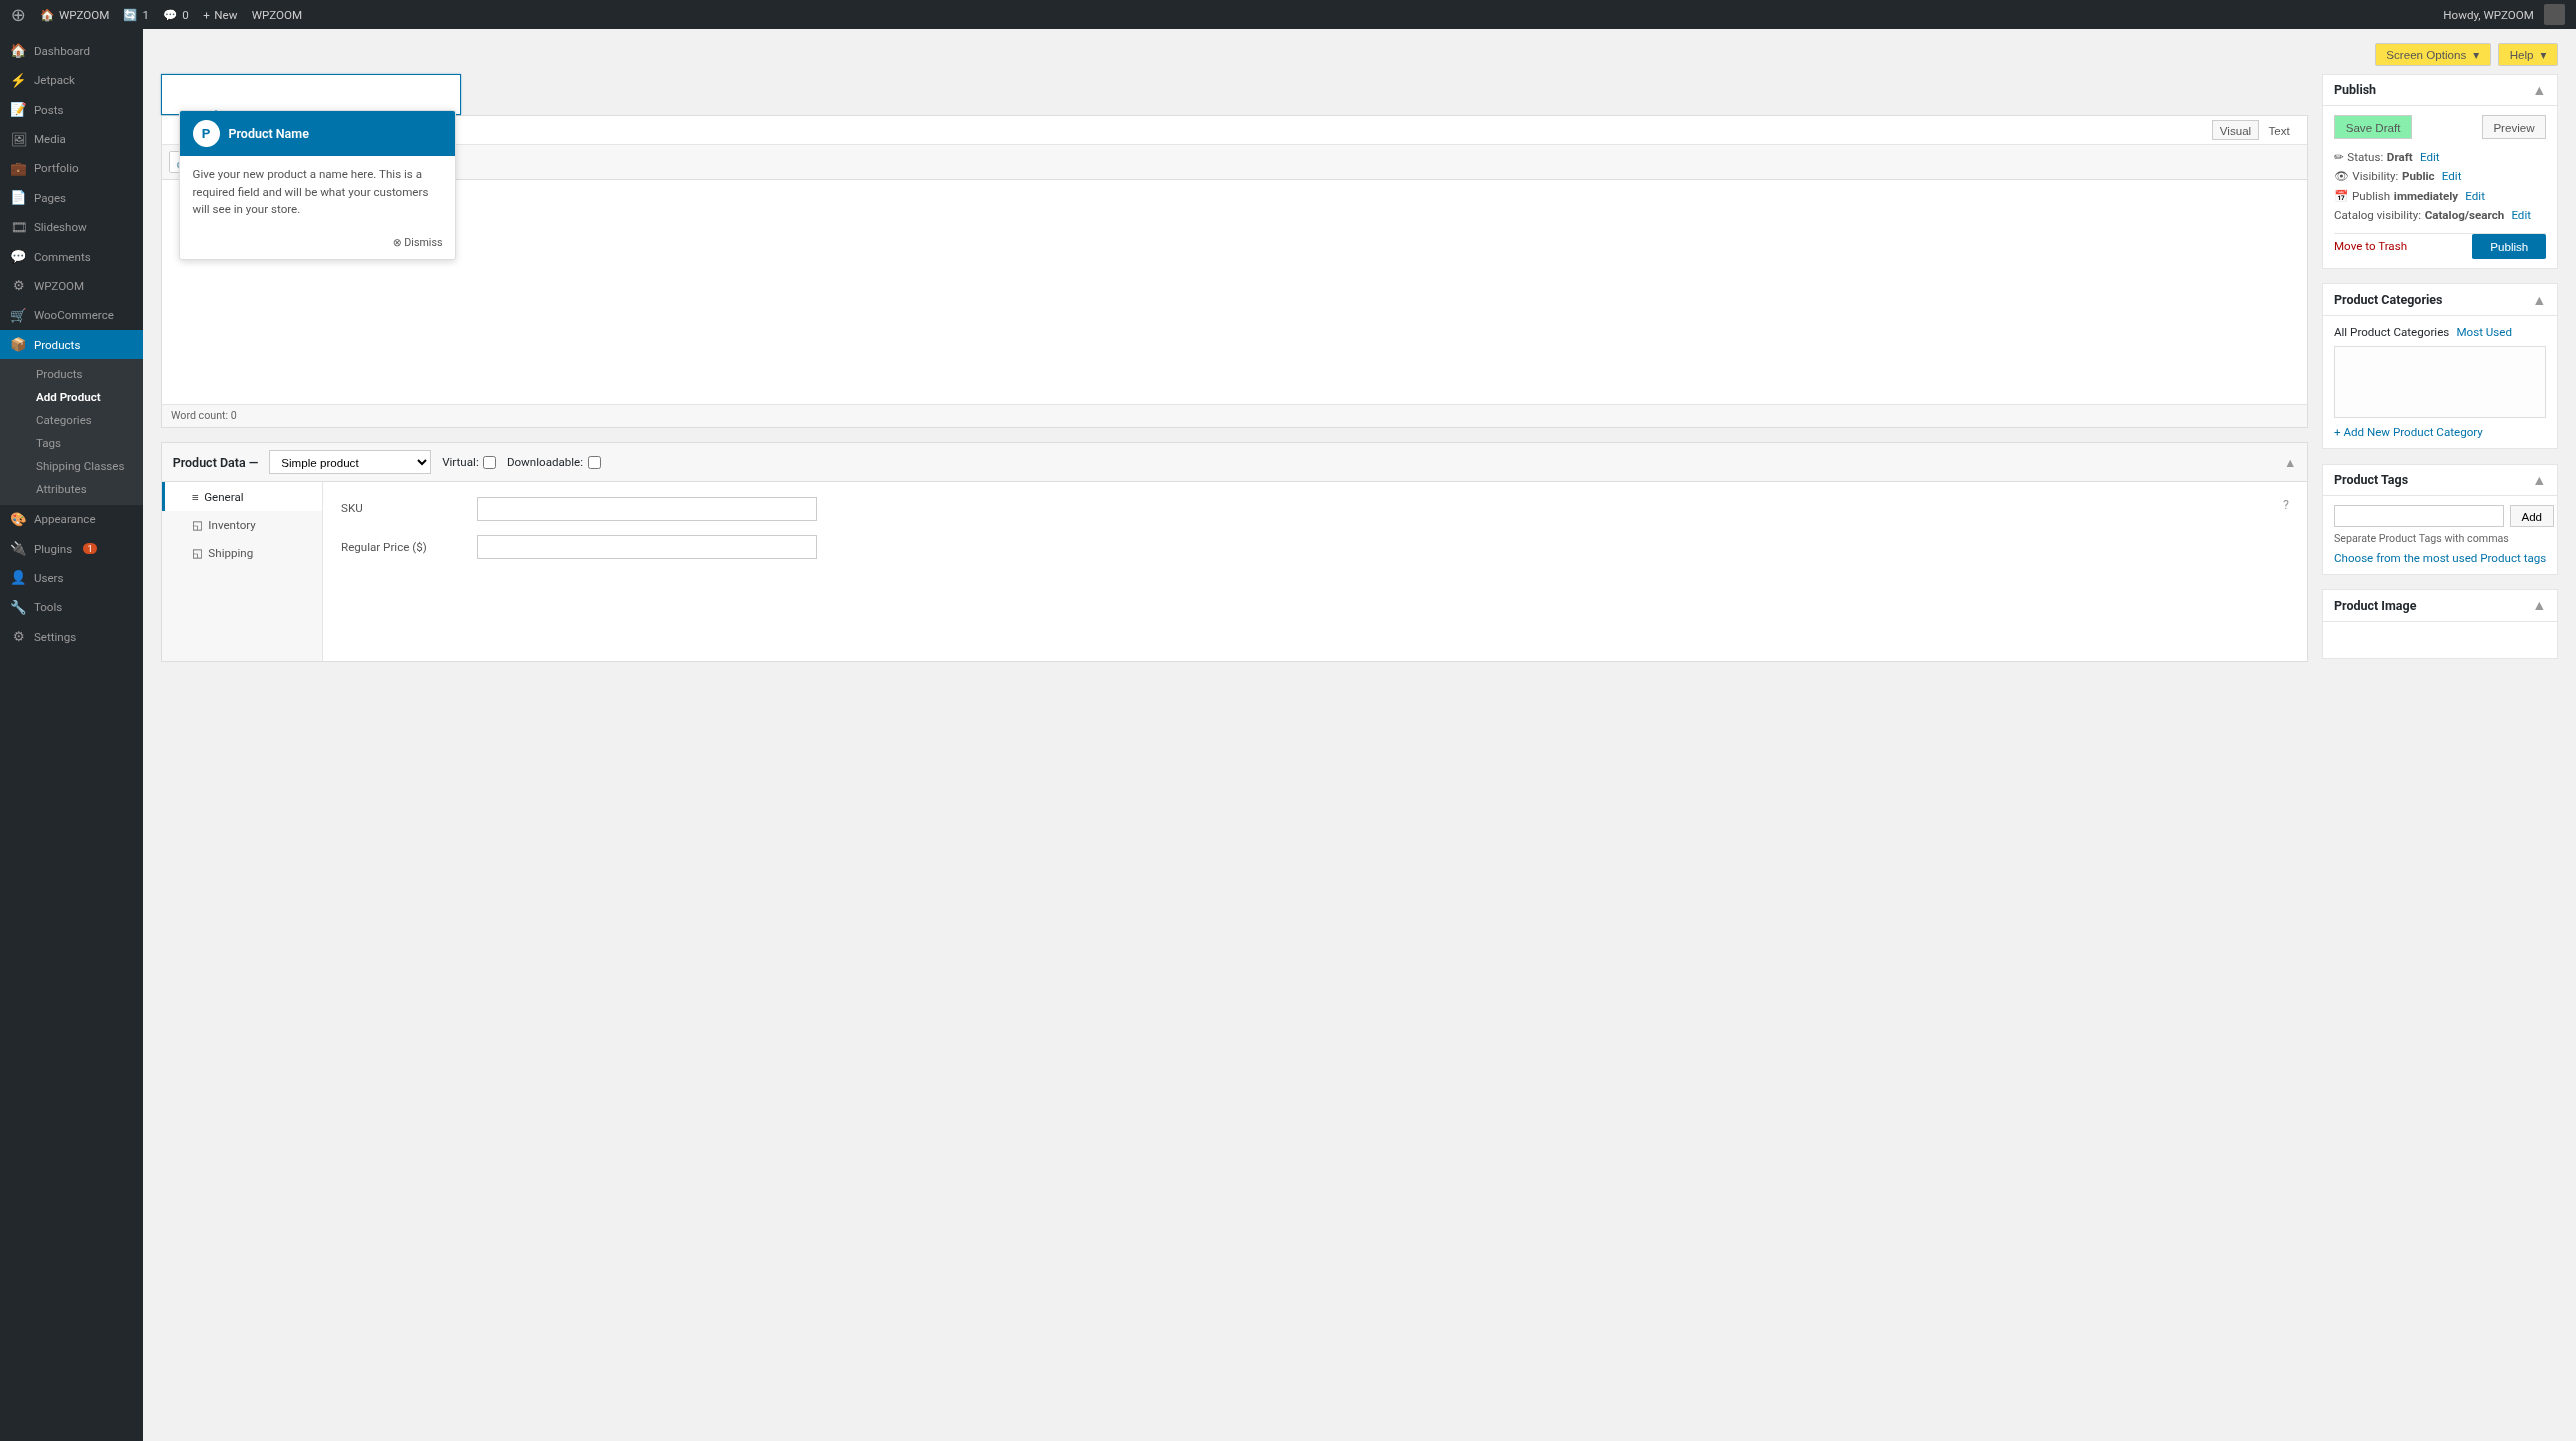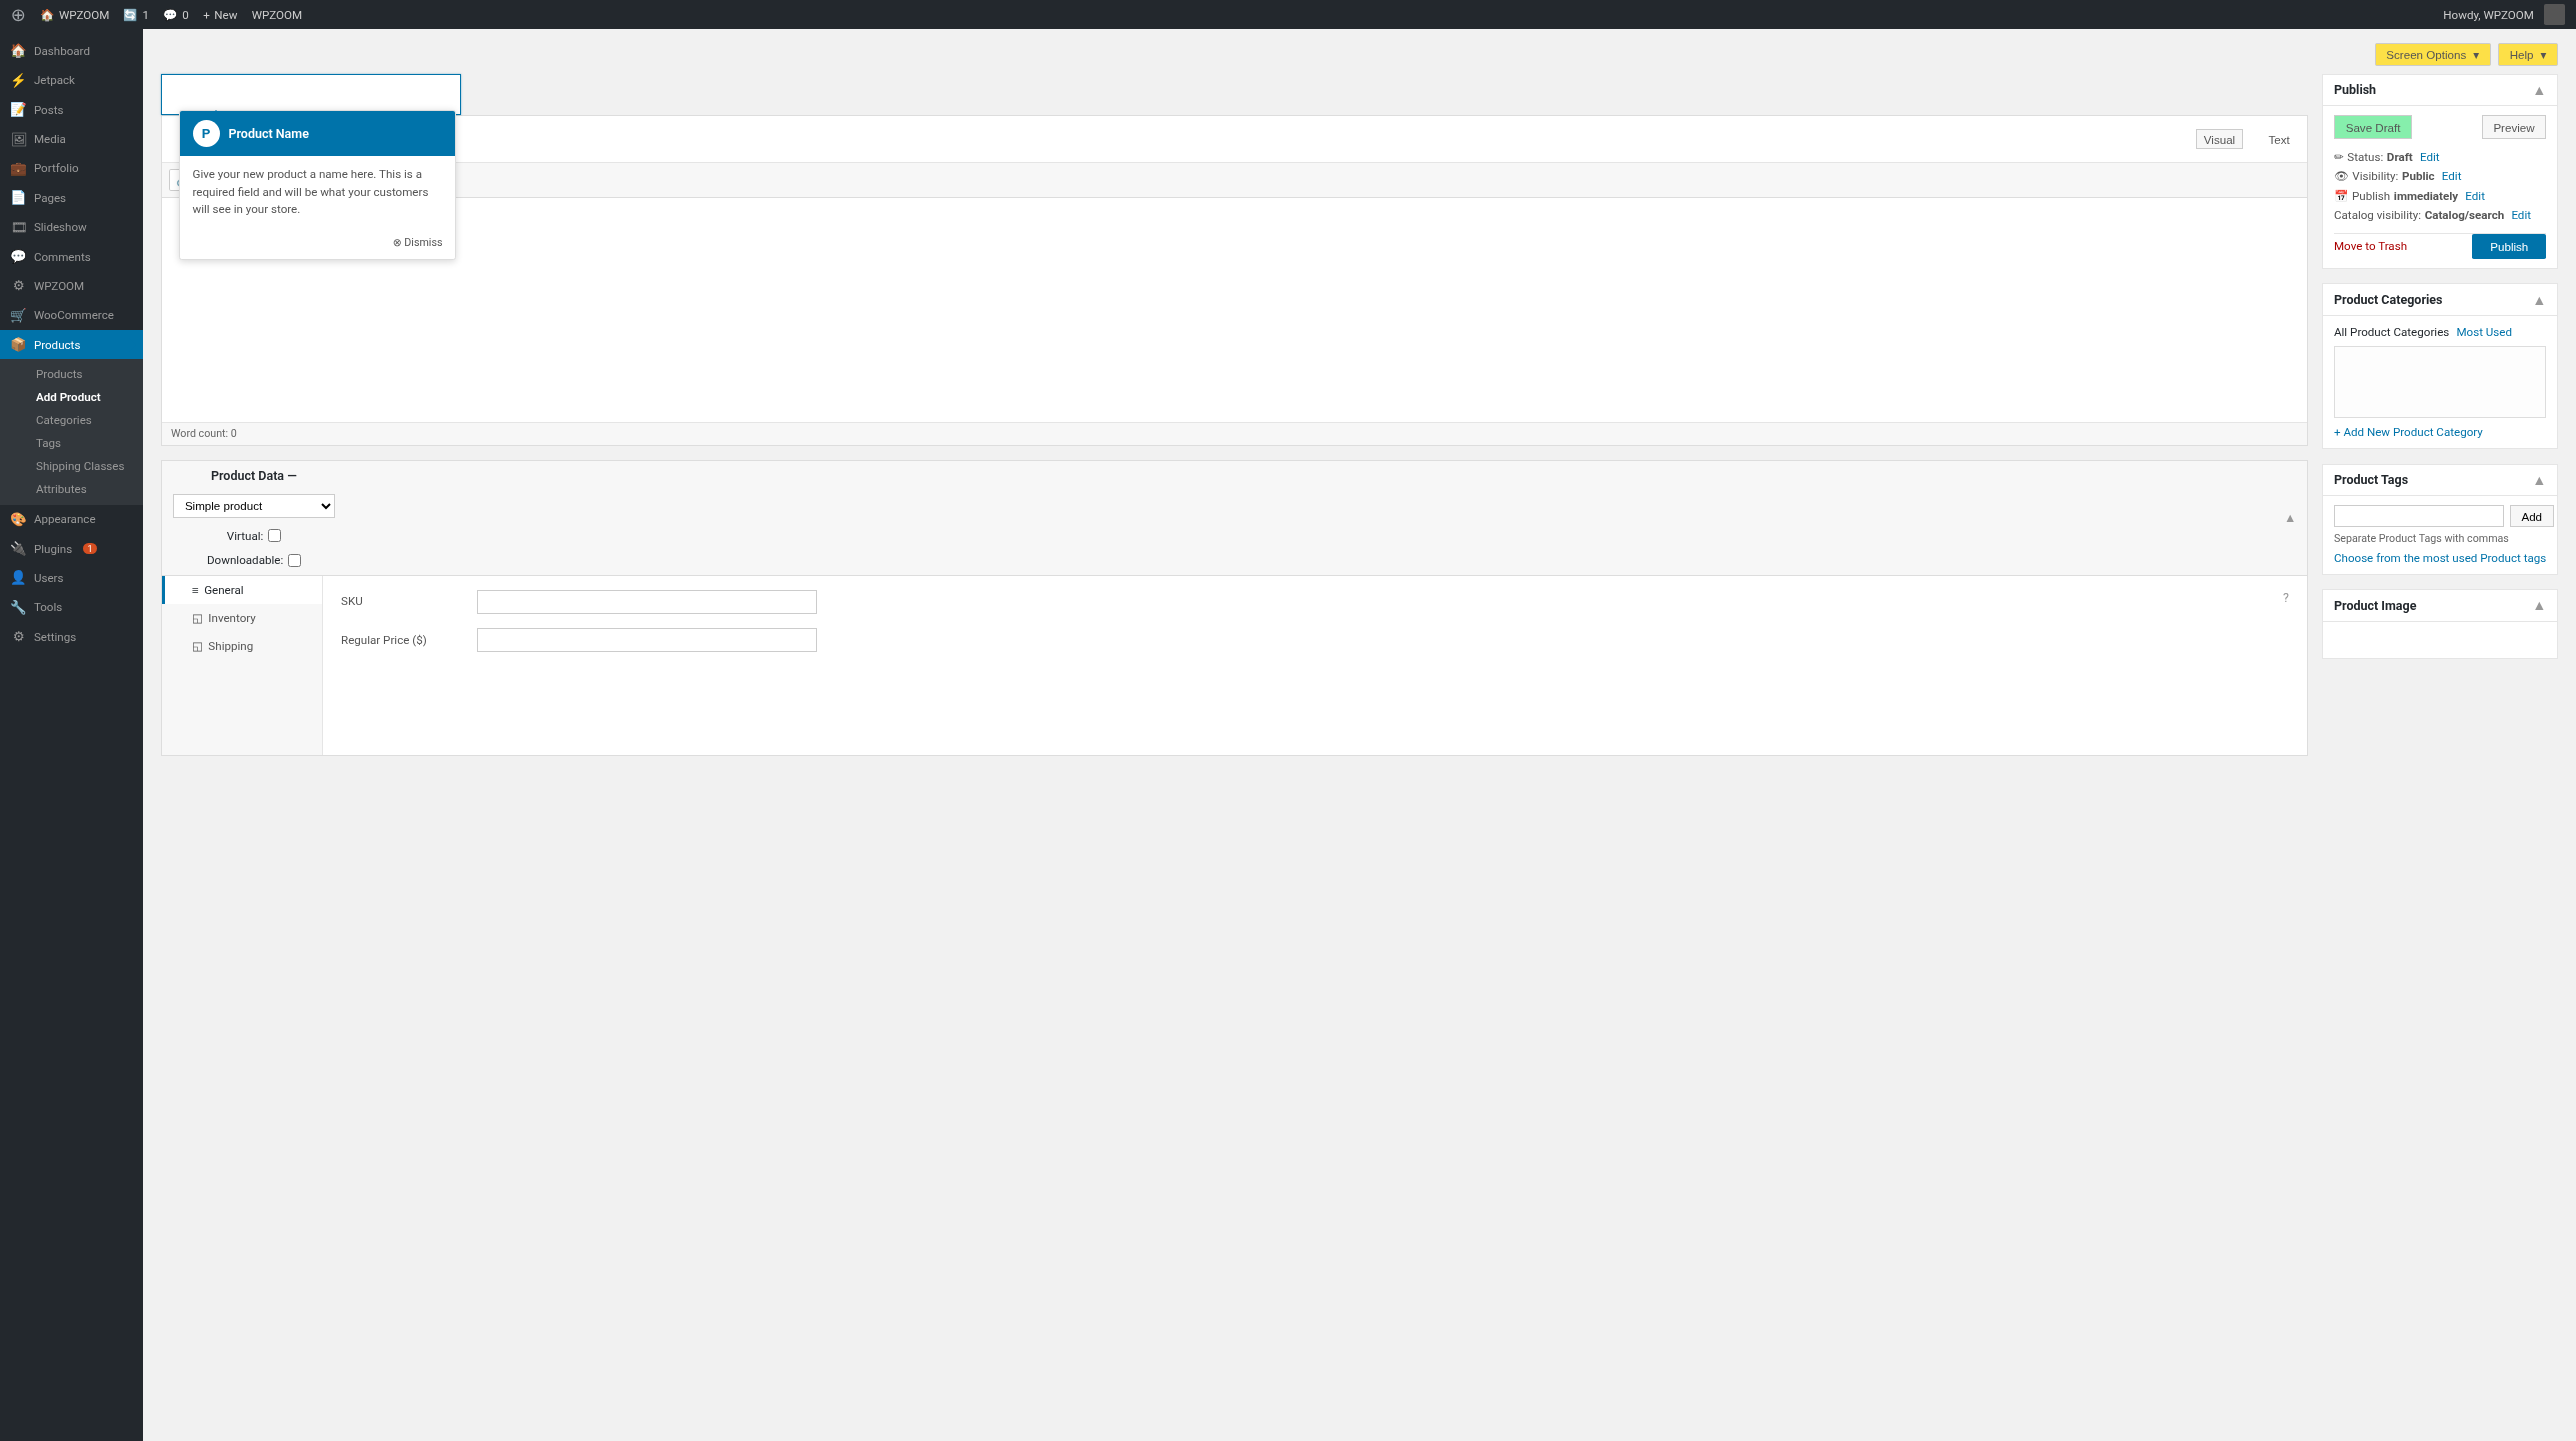--- a/index.html
+++ b/index.html
@@ -134,21 +134,21 @@
     .dismiss-link { color: #555; font-size: 10.7px; cursor: pointer; text-decoration: none; display: inline-flex; align-items: center; gap: 2.7px; }
 
     
     .editor-area {
       background: #fff;
       border: 0.9px solid #ddd;
       margin-top: 0;
     }
     .editor-tabs {
       display: flex; justify-content: flex-end; align-items: center;
-      padding: 13px 9px; border-bottom: 0.9px solid #e5e5e5; gap: 17px;
+      padding: 4px 9px; border-bottom: 0.9px solid #e5e5e5; gap: 1px;
     }
     .editor-tab {
       padding: 2.7px 7.2px; font-size: 11.6px; cursor: pointer; color: #555;
       border: 0.9px solid transparent; background: none;
     }
     .editor-tab.active { background: #f7f7f7; border-color: #ccc; }
     .editor-toolbar {
       display: flex; align-items: center; gap: 3.6px;
       padding: 5.4px 7.2px; border-bottom: 0.9px solid #ddd; background: #f7f7f7;
     }
@@ -175,21 +175,21 @@
       background: #fff;
       border: 0.9px solid #ddd;
       margin-top: 14.3px;
     }
     .product-data-header {
       display: flex; align-items: center; gap: 9px;
       padding: 7.2px 10.7px; border-bottom: 0.9px solid #ddd; background: #f7f7f7;
       justify-content: space-between;
     }
     .product-data-title { font-weight: 600; font-size: 12.5px; }
-    .product-data-controls { display: flex; align-items: center; gap: 10.7px; flex-direction: column; }
+    .product-data-controls { display: flex; align-items: center; gap: 10.7px; }
     .product-data-select {
       padding: 3.6px 7.2px; border: 0.9px solid #ccc; font-size: 11.6px;
       background: #fff; cursor: pointer; min-width: 125px;
     }
     .checkbox-group { display: flex; align-items: center; gap: 4.5px; font-size: 11.6px; }
     .product-data-body { display: flex; min-height: 179px; }
     .product-data-tabs {
       width: 161px; background: #f7f7f7; border-right: 0.9px solid #e5e5e5;
       flex-shrink: 0;
     }

